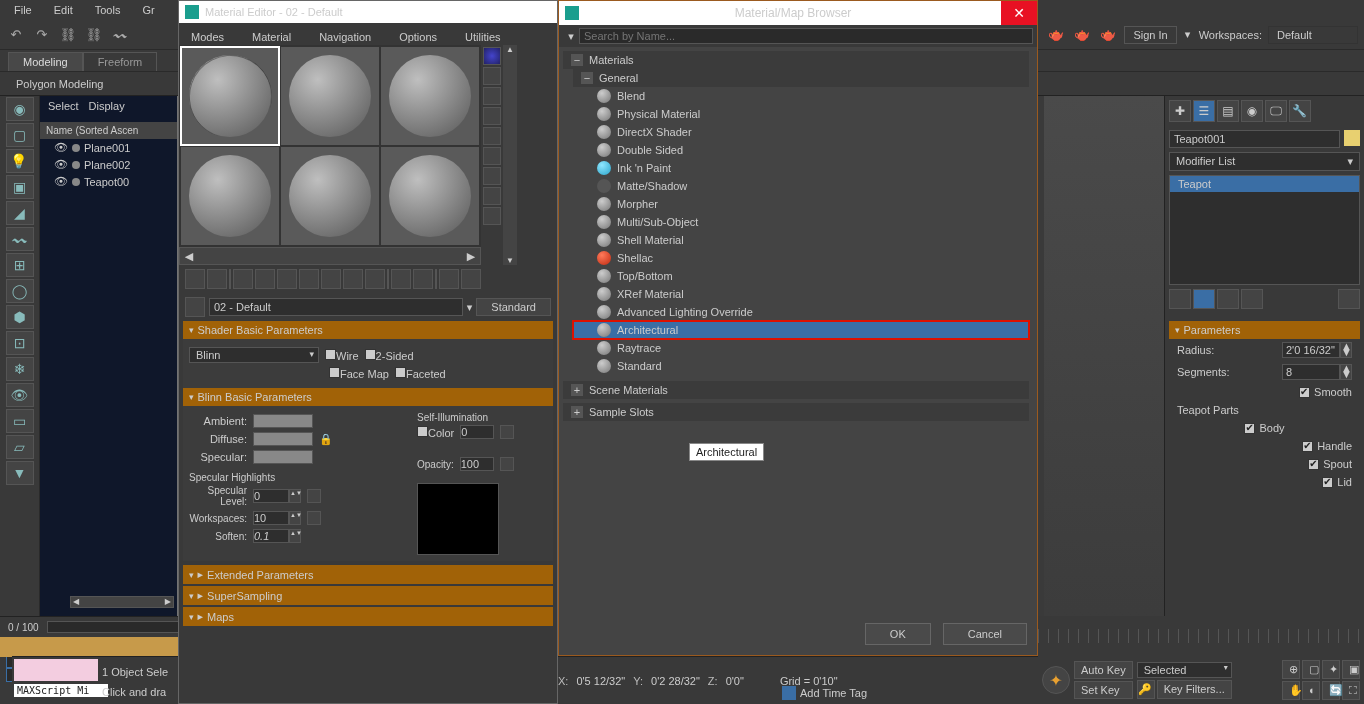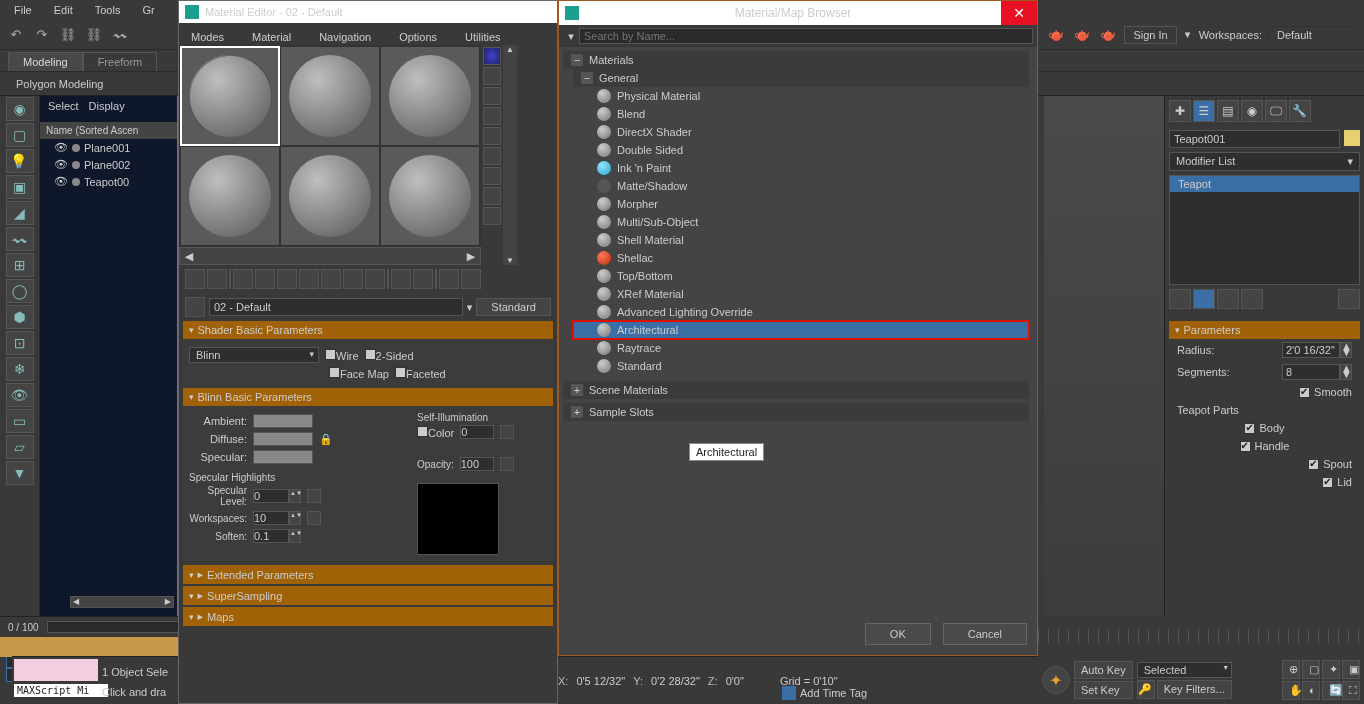--- a/index.html
+++ b/index.html
@@ -285,21 +285,21 @@
         </div>
       <div class="param">
           <span>Teapot Parts</span>
         </div>
       <div class="param" style="justify-content:center">
           <label>
             <input type="checkbox" checked="" style="">
             <span>Body</span>
           </label>
         </div>
-      <div class="param" style="justify-content:center">
+      <div class="param" style="justify-content:flex-end">
           <label>
             <input type="checkbox" checked="" style="">
             <span>Handle</span>
           </label>
         </div>
       <div class="param" style="justify-content:flex-end">
           <label>
             <input type="checkbox" checked="" style="">
             <span>Spout</span>
           </label>
@@ -511,21 +511,21 @@
               <span class="lbl mini">Workspaces:</span>
               <div class="spin" style="display:flex">
                 <input style="width: 36px; background: rgb(46, 46, 46); border: 1px solid rgb(85, 85, 85); color: rgb(204, 204, 204);" value="10">
                 <div class="ar" style="width:12px;background:#444;border:1px solid #555;font-size:6px;text-align:center">▲▼</div>
               </div>
               <div style="width:14px;height:14px;background:#444;border:1px solid #555"></div>
             </div>
           <div class="row">
               <span class="lbl mini">Soften:</span>
               <div class="spin" style="display:flex">
-                <input style="width: 36px; background: rgb(46, 46, 46); border: 1px solid rgb(85, 85, 85); color: rgb(204, 204, 204);" value="0.1">
+                <input style="width: 36px; background: rgb(46, 46, 46); border: 1px solid rgb(85, 85, 85); color: rgb(204, 204, 204); font-style: italic;" value="0.1">
                 <div class="ar" style="width:12px;background:#444;border:1px solid #555;font-size:6px;text-align:center">▲▼</div>
               </div>
             </div>
         </div>
         <div style="width:130px">
           <div class="mini">Self-Illumination</div>
           <div class="row">
               <label class="mini"><input type="checkbox" style=""><span>Color</span></label>
               <input style="width: 34px; background: rgb(46, 46, 46); border: 1px solid rgb(85, 85, 85); color: rgb(204, 204, 204);" value="0">
               <div style="width:14px;height:14px;background:#444;border:1px solid #555"></div>
@@ -561,25 +561,25 @@
     <div class="bgroup">
       <div class="bghdr">
           <span>Materials</span>
         </div>
       <div style="padding-left:10px">
         <div class="bghdr">
             <span>General</span>
           </div>
         <div class="bitem">
             <div class="orb"></div>
+            <span>Blend</span>
+          </div>
+        <div class="bitem">
+            <div class="orb"></div>
             <span>Physical Material</span>
-          </div>
-        <div class="bitem">
-            <div class="orb"></div>
-            <span>Blend</span>
           </div>
         <div class="bitem">
             <div class="orb"></div>
             <span>DirectX Shader</span>
           </div>
         <div class="bitem">
             <div class="orb"></div>
             <span>Double Sided</span>
           </div>
         <div class="bitem">

